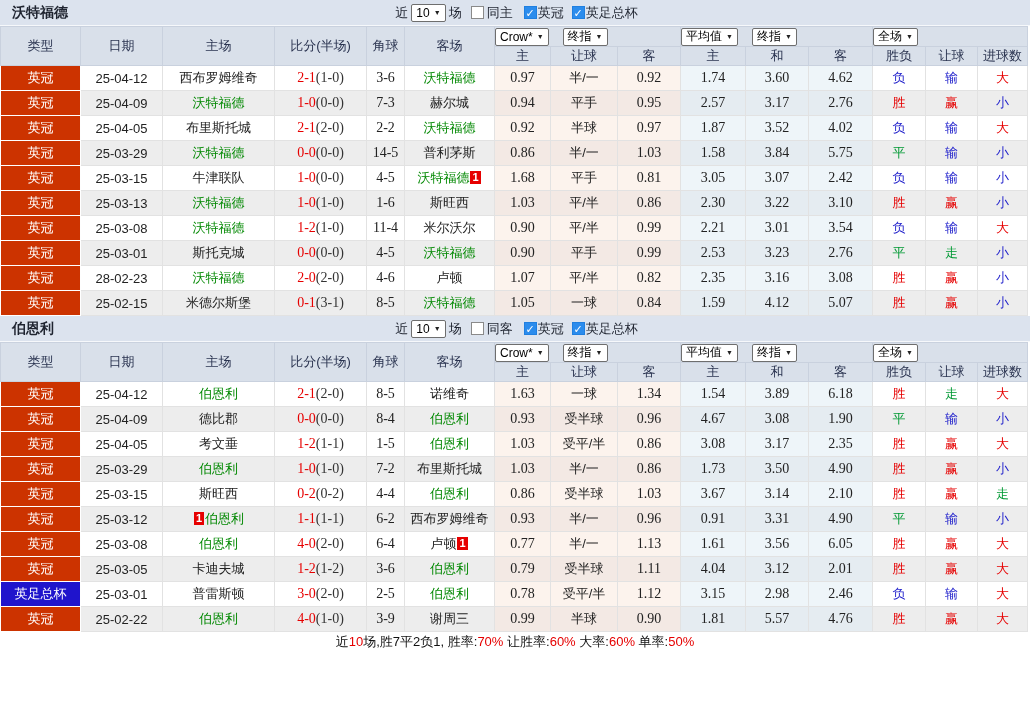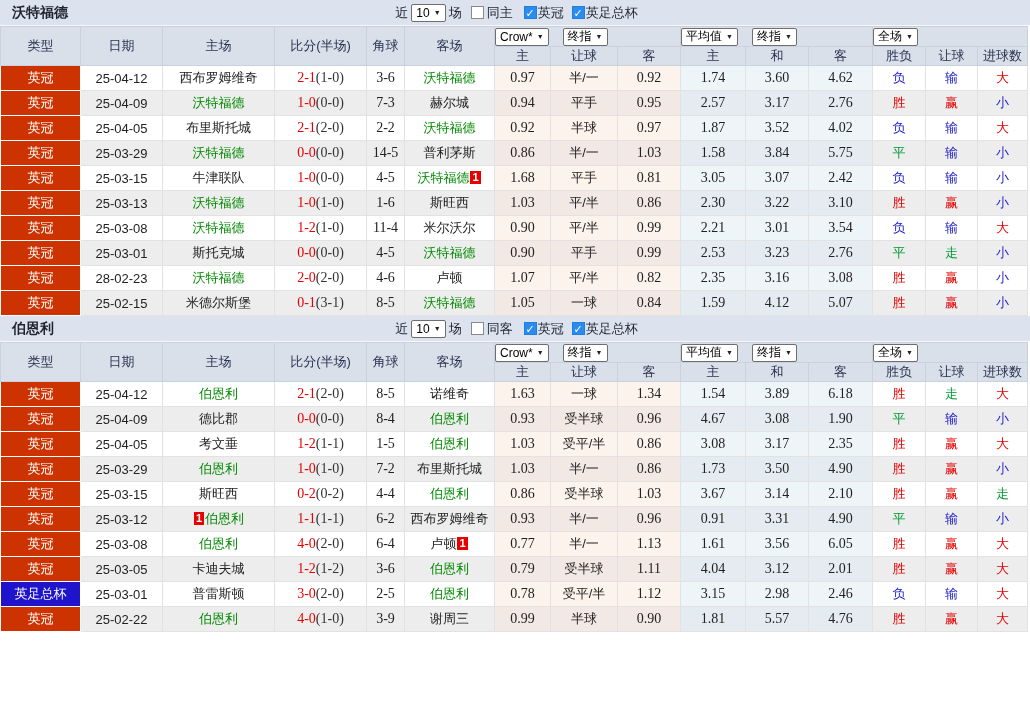--- a/index.html
+++ b/index.html
@@ -572,15 +572,16 @@
             <td class="peach num">0.90</td>
             <td class="blue num">1.81</td>
             <td class="blue num">5.57</td>
             <td class="blue num">4.76</td>
             <td class="res" style="color: rgb(230, 0, 0);">胜</td>
             <td class="res" style="color: rgb(230, 0, 0);">赢</td>
             <td class="res" style="color: rgb(230, 0, 0);">大</td>
           </tr>
         </tbody>
     </table>
+    <div class="summary summary2"><span>近</span><span class="red">10</span><span>场,胜7平2负1, 胜率:</span><span class="red">70%</span><span> 让胜率:</span><span class="red">60%</span><span> 大率:</span><span class="red">60%</span><span> 单率:</span><span class="red">50%</span></div>
   </section>
 
 </div>
 
 </body></html>

